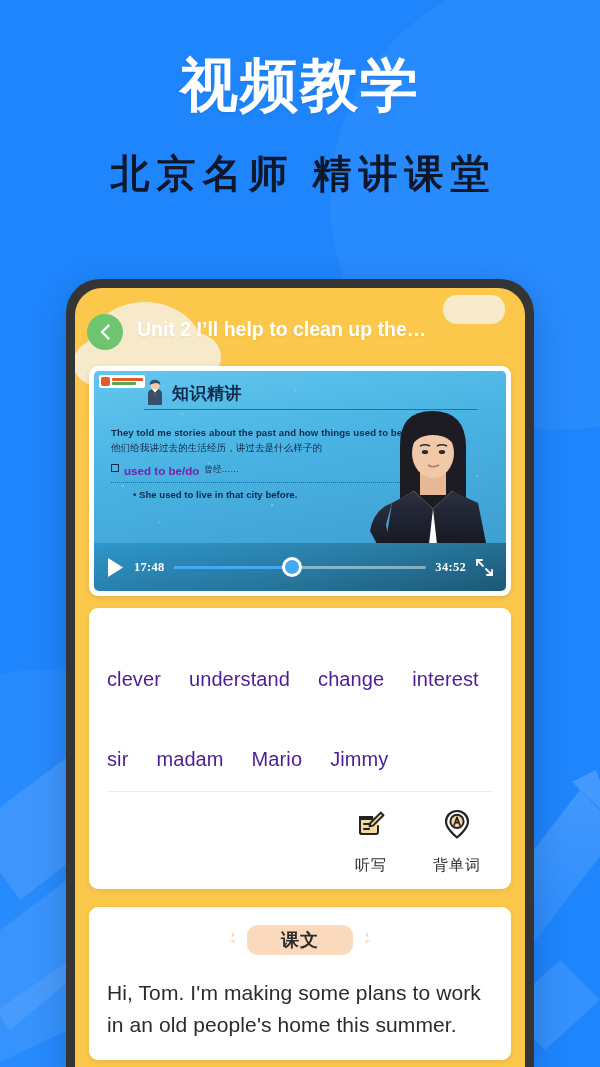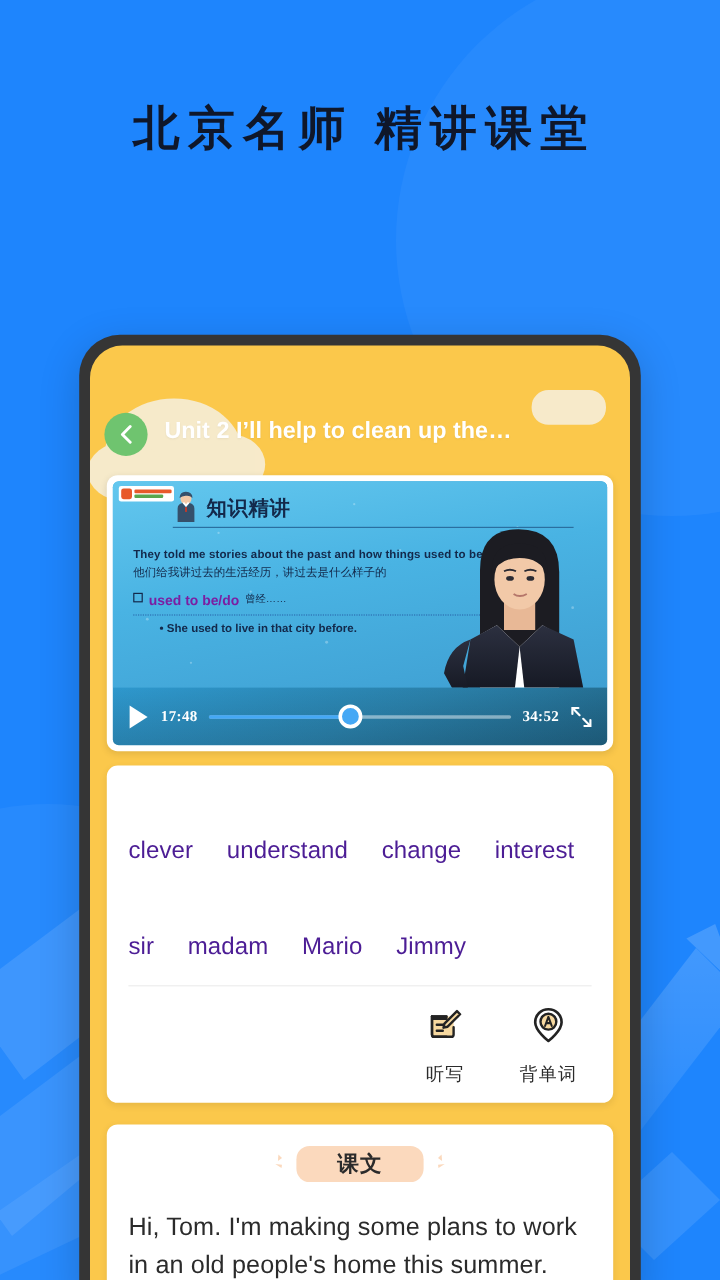--- a/index.html
+++ b/index.html
@@ -51,21 +51,21 @@
     width:100%;
     height:100%;
     background:#fcc council;
     background:#fbc84b;
     border-radius:27px 27px 0 0;
     overflow:hidden;
     position:relative;
   }
 
   
-  .app-header { position:relative; height:78px;margin-top:30px; }
+  .app-header { position:relative; height:78px; }
   .cloud-a {
     position:absolute; left:12px; top:14px; width:116px; height:84px;
     background:#f6edd5; border-radius:50% 50% 46% 46%/58% 58% 42% 42%;
     opacity:.92;
   }
   .cloud-a::before {
     content:""; position:absolute; left:-14px; top:36px; width:64px; height:50px;
     background:#f6edd5; border-radius:50%;
   }
   .cloud-a::after {
@@ -236,20 +236,21 @@
     <path d="M-40 960 L80 870 L130 930 L10 1030 Z" fill="#ffffff" opacity="0.09"></path>
     <path d="M-60 1050 L70 960 L110 1010 L-10 1067 Z" fill="#ffffff" opacity="0.07"></path>
 
     <path d="M580 790 L620 830 L520 960 L480 920 Z" fill="url(#gfade)"></path>
     <path d="M572 782 L616 824 L596 770 Z" fill="#ffffff" opacity="0.17"></path>
     <path d="M560 960 L600 1000 L545 1050 L505 1010 Z" fill="#ffffff" opacity="0.10"></path>
   </svg>
 </div>
 
 <div class="hero">
+  <div class="hero-title">视频教学</div>
   <div class="hero-sub">北京名师  精讲课堂</div>
 </div>
 
 <div class="phone">
   <div class="screen">
 
     <div class="app-header">
       <div class="cloud-a"></div>
       <div class="cloud-b"></div>
       <div class="back-btn">

